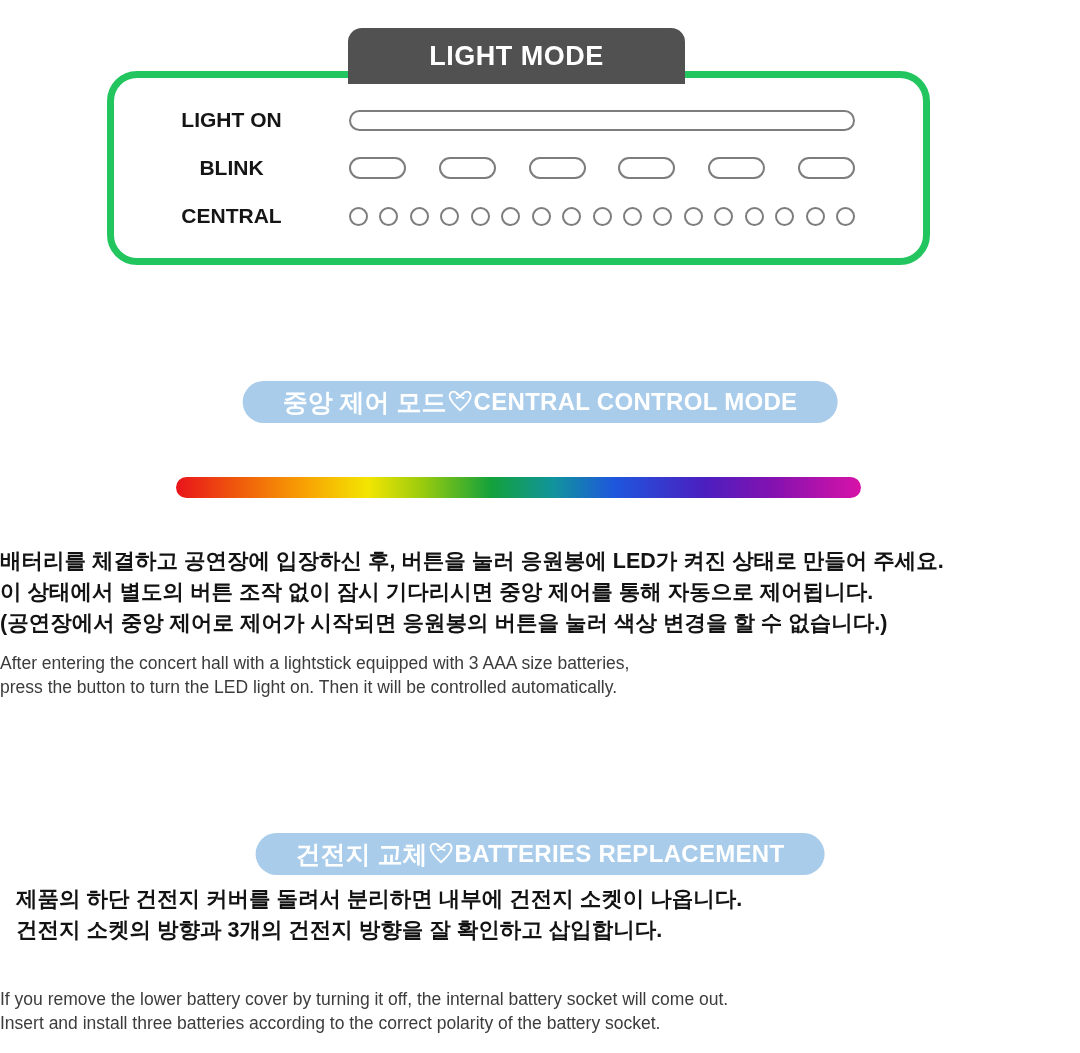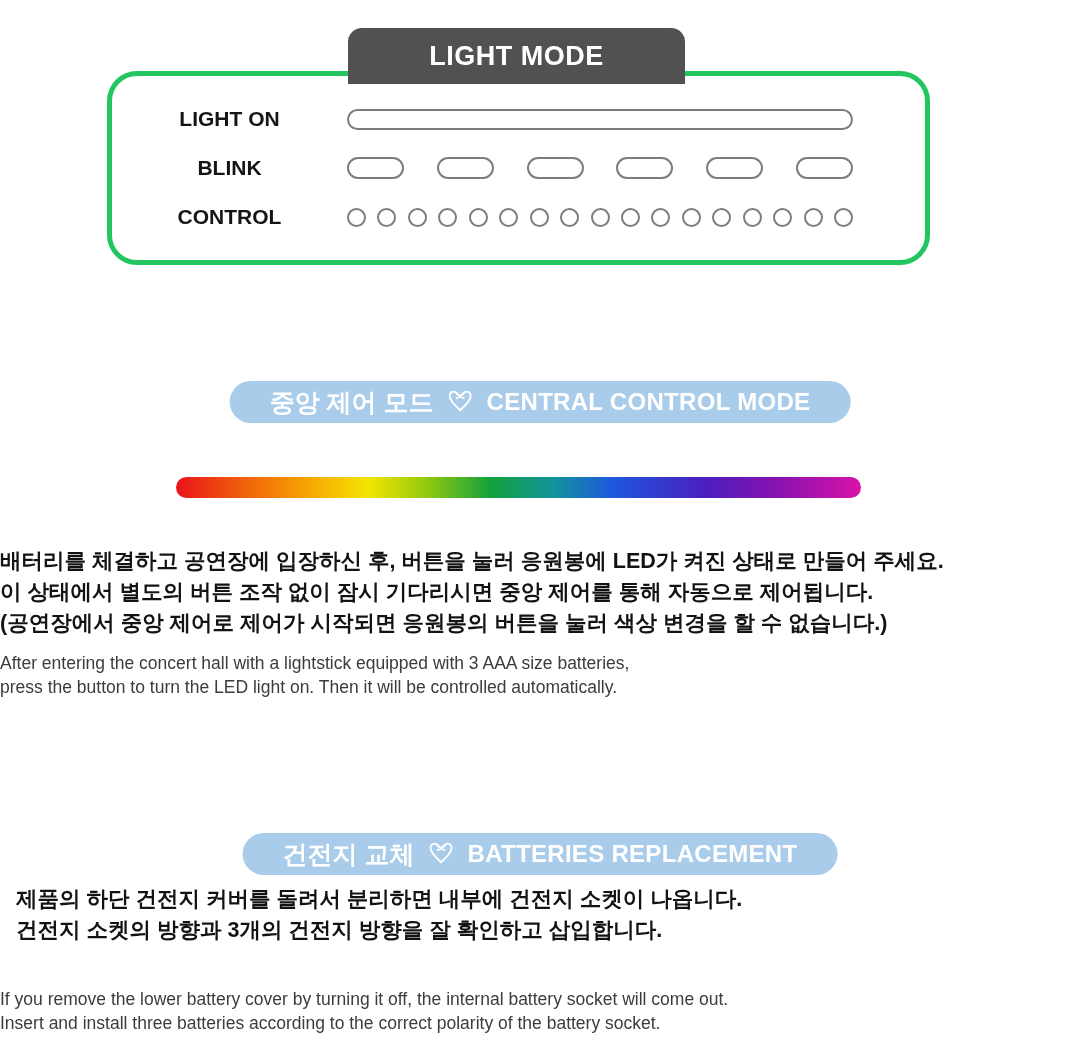--- a/index.html
+++ b/index.html
@@ -15,40 +15,40 @@
     left:348px; top:28px; width:337px; height:56px;
     background:#515151; border-radius:14px 14px 0 0;
     display:flex; align-items:center; justify-content:center;
     color:#ffffff; font-weight:bold; font-size:27px; letter-spacing:0.5px;
     z-index:2;
   }
 
   
   .lm-box {
     left:107px; top:71px; width:823px; height:194px;
-    border:5px solid #22c55e; border-radius:30px; background:#ffffff;
+    border:7px solid #22c55e; border-radius:30px; background:#ffffff;
     box-sizing:border-box;
     display:flex; flex-direction:column; justify-content:space-evenly;
     padding:6px 0; z-index:1;
   }
   .lm-row { display:flex; align-items:center; }
   .lm-label {
     width:235px; text-align:center; font-weight:bold; font-size:21px;
     color:#151515; letter-spacing:0;
   }
   .lm-shapes { width:506px; display:flex; align-items:center; justify-content:space-between; }
   .bar-long  { width:100%; height:21px; border:2px solid #7d7d7d; border-radius:12px; box-sizing:border-box; background:#fff; }
   .pill-sm   { width:57px;  height:22px; border:2px solid #7d7d7d; border-radius:12px; box-sizing:border-box; background:#fff; }
   .dot       { width:19px;  height:19px; border:2px solid #7d7d7d; border-radius:50%;  box-sizing:border-box; background:#fff; }
 
   
   .section-pill {
     left:50%; transform:translateX(-50%);
     height:42px; background:#a9cceb; border-radius:22px;
-    display:flex; align-items:center; gap:13px; padding:0 40px;
+    display:flex; align-items:center; padding:0 40px;
     color:#ffffff; font-weight:bold; white-space:nowrap;
   }
   .section-pill .ko { font-size:25px; }
   .section-pill .en { font-size:24px; letter-spacing:0.3px; }
   .heart { display:block; }
 
   
   .rainbow { left:176px; top:477px; width:685px; height:21px; border-radius:11px; }
 
   
@@ -83,21 +83,21 @@
       <div class="pill-sm"></div>
     <div class="pill-sm"></div>
         <div class="pill-sm"></div>
         <div class="pill-sm"></div>
         <div class="pill-sm"></div>
         <div class="pill-sm"></div>
       </div>
   </div>
 
   <div class="lm-row">
-    <div class="lm-label">CONTROL</div>
+    <div class="lm-label">CENTRAL</div>
     <div class="lm-shapes">
       <div class="dot"></div>
     <div class="dot"></div>
         <div class="dot"></div>
         <div class="dot"></div>
         <div class="dot"></div>
         <div class="dot"></div>
         <div class="dot"></div>
         <div class="dot"></div>
         <div class="dot"></div>

